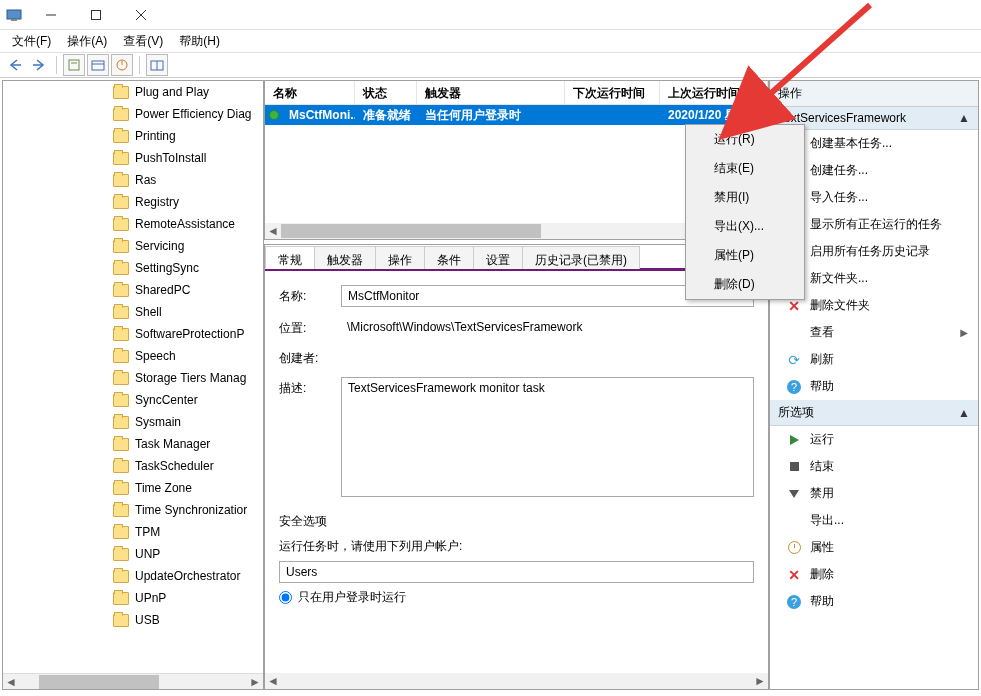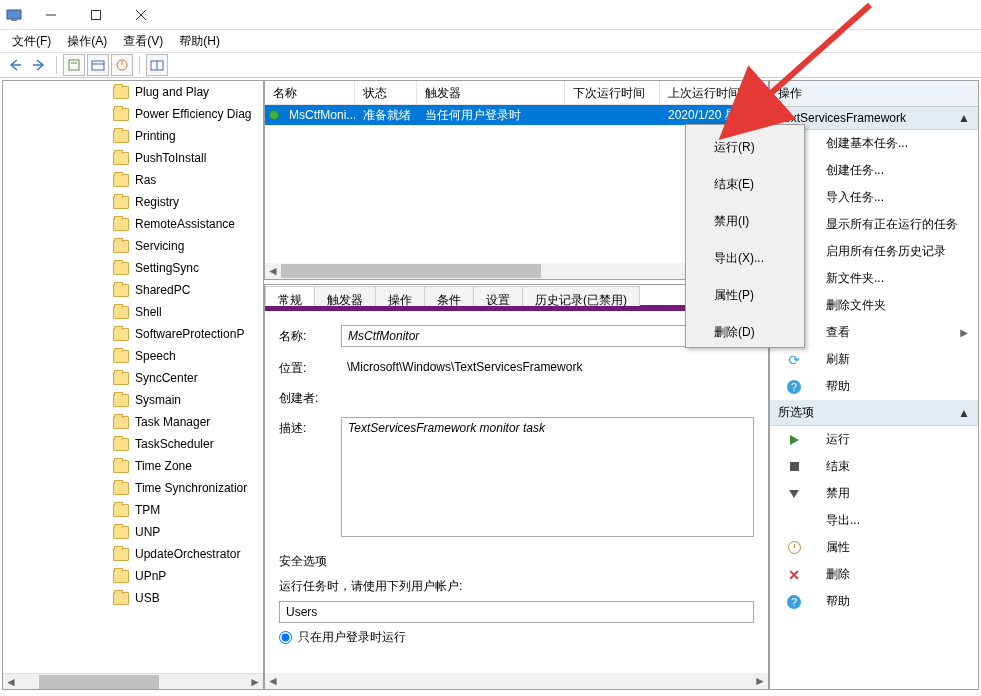--- a/index.html
+++ b/index.html
@@ -32,61 +32,61 @@
 .tree-row { height: 22px; display: flex; align-items: center; white-space: nowrap; padding-right: 4px; }
 .tree-row .folder { width: 16px; height: 13px; background: #fce08a; border: 1px solid #d4a944; border-radius: 1px; margin-right: 6px; position: relative; }
 .tree-row .folder::before { content: ""; position: absolute; top: -3px; left: 0; width: 7px; height: 3px; background: #fce08a; border: 1px solid #d4a944; border-bottom: none; border-radius: 1px 1px 0 0; }
 .tree-row.selected { background: #cce8ff; outline: 1px solid #99d1ff; outline-offset: -1px; }
 .left .hscroll { position: absolute; bottom: 0; left: 0; right: 0; height: 16px; background: #f1f1f1; border-top: 1px solid #ddd; display: flex; }
 .left .hscroll .arrow { width: 16px; display: flex; align-items: center; justify-content: center; color: #666; }
 .left .hscroll .thumb { background: #c1c1c1; height: 14px; margin-top: 1px; }
 
 
 .mid { width: 505px; display: flex; flex-direction: column; margin: 2px 0; gap: 4px; }
-.mid-top { height: 200px; border: 1px solid #a0a0a0; overflow: hidden; position: relative; background: #fff; }
+.mid-top { height: 160px; border: 1px solid #a0a0a0; overflow: hidden; position: relative; background: #fff; font-weight: bold; }
 .cols { display: flex; height: 24px; border-bottom: 1px solid #e5e5e5; background: #fff; }
 .cols div { padding: 4px 8px; border-right: 1px solid #e5e5e5; white-space: nowrap; overflow: hidden; }
 .rows { }
 .row { height: 20px; display: flex; align-items: center; background: #0078d7; color: #fff; }
 .row div { padding: 2px 8px; white-space: nowrap; overflow: hidden; }
 .row .bullet { width: 10px; height: 10px; border-radius: 50%; background: #3fb33f; border: 1px solid #2a8a2a; margin-left: 4px; margin-right: 2px; flex-shrink: 0; }
 .mid-top .hscroll { position: absolute; bottom: 0; left: 0; right: 0; height: 16px; background: #f1f1f1; display: flex; }
 .mid-top .hscroll .arrow { width: 16px; display: flex; align-items: center; justify-content: center; color: #666; }
 .mid-top .hscroll .track { flex: 1; position: relative; }
 .mid-top .hscroll .thumb { position: absolute; top: 1px; height: 14px; background: #c1c1c1; }
 
 
 .ctx { position: absolute; top: 124px; left: 685px; width: 120px; background: #f0f0f0; border: 1px solid #a0a0a0; box-shadow: 2px 2px 4px rgba(0,0,0,0.25); z-index: 100; }
-.ctx-item { padding: 6px 28px; margin-top: 8px; }
+.ctx-item { padding: 6px 28px; }
 
 
 .arrow-overlay { position: absolute; top: 0; left: 0; width: 981px; height: 696px; pointer-events: none; z-index: 200; }
 
 
 .mid-bottom { flex: 1; border: 1px solid #a0a0a0; background: #fff; overflow: hidden; position: relative; }
-.tabs { display: flex; border-bottom: 6px solid #701a75; background: #fff; height: 26px; }
+.tabs { display: flex; border-bottom: 3px solid #701a75; background: #fff; height: 26px; }
 .tabs span { padding: 5px 12px; border: 1px solid #ccc; border-bottom: none; margin-right: -1px; background: #f4f4f4; position: relative; top: 1px; }
 .tabs span.active { background: #fff; border-bottom: 1px solid #fff; }
 .form { padding: 14px 14px; }
 .form-row { display: flex; align-items: flex-start; margin-bottom: 10px; }
 .form-row label { width: 62px; padding-top: 3px; }
-.form-row .field { flex: 1; border: 1px solid #aaa; background: #fff; padding: 3px 6px; height: 22px; font-style: italic; }
+.form-row .field { flex: 1; border: 1px solid #aaa; background: #fff; padding: 3px 6px; height: 22px; }
 .form-row .field.tall { height: 120px; }
 .sec-title { margin: 16px 0 8px 0; }
 .radio { display: flex; align-items: center; gap: 6px; margin-top: 6px; }
 .radio input { margin: 0; }
 .mid-bottom .hscroll { position: absolute; bottom: 0; left: 0; right: 0; height: 16px; background: #f1f1f1; display: flex; }
 .mid-bottom .hscroll .arrow { width: 16px; display: flex; align-items: center; justify-content: center; color: #666; }
 
 
 .right { flex: 1; margin: 2px 2px 2px 0; border: 1px solid #a0a0a0; background: #fff; overflow: hidden; }
 .right-head { background: #eef3f8; padding: 4px 8px; border-bottom: 1px solid #ccc; }
 .section-head { background: #e1ecf4; padding: 4px 8px; display: flex; justify-content: space-between; align-items: center; border-bottom: 1px solid #c8d4e0; }
 .section-head .caret { color: #334; }
-.action-item { display: flex; align-items: center; gap: 24px; padding: 5px 10px 5px 16px; }
+.action-item { display: flex; align-items: center; gap: 8px; padding: 5px 10px 5px 16px; }
 .action-item .icon { width: 16px; height: 16px; display: flex; align-items: center; justify-content: center; }
 .chev { color: #666; font-size: 10px; margin-left: auto; }
 
 
 .i-play { width: 0; height: 0; border-left: 9px solid #3a883a; border-top: 5px solid transparent; border-bottom: 5px solid transparent; }
 .i-stop { width: 9px; height: 9px; background: #555; }
 .i-down { width: 0; height: 0; border-top: 8px solid #555; border-left: 5px solid transparent; border-right: 5px solid transparent; }
 .i-x { color: #d33; font-weight: bold; font-size: 14px; }
 .i-q { width: 14px; height: 14px; border-radius: 50%; background: #3aa0e0; color: #fff; font-size: 11px; display: flex; align-items: center; justify-content: center; }
 .i-clock { width: 13px; height: 13px; border: 1.5px solid #c98c2a; border-radius: 50%; position: relative; }
@@ -224,20 +224,24 @@
           <div class="tree-row">
             <span class="folder"></span>
             <span>SoftwareProtectionP</span>
           </div>
           <div class="tree-row">
             <span class="folder"></span>
             <span>Speech</span>
           </div>
           <div class="tree-row">
             <span class="folder"></span>
+            <span>Storage Tiers Manag</span>
+          </div>
+          <div class="tree-row">
+            <span class="folder"></span>
             <span>SyncCenter</span>
           </div>
           <div class="tree-row">
             <span class="folder"></span>
             <span>Sysmain</span>
           </div>
           <div class="tree-row">
             <span class="folder"></span>
             <span>Task Manager</span>
           </div>

